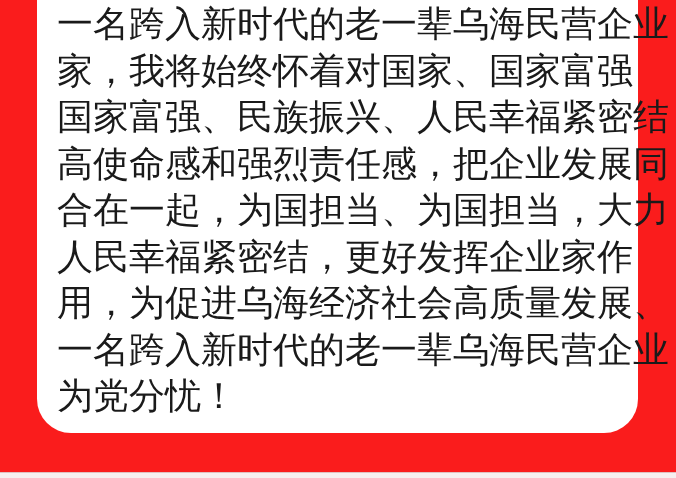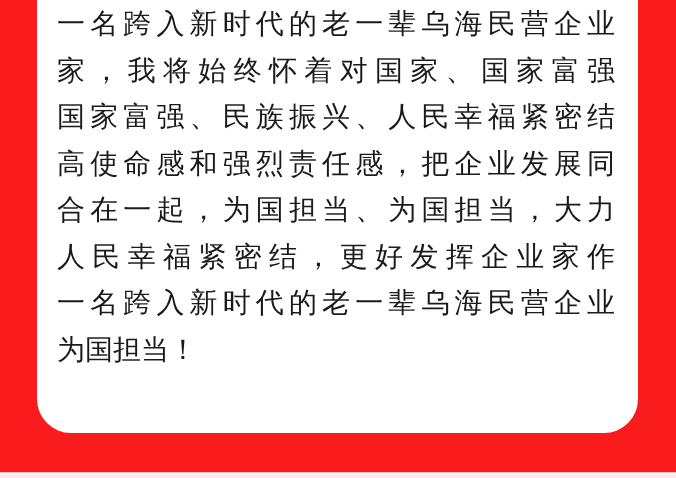--- a/index.html
+++ b/index.html
@@ -26,21 +26,21 @@
     background:var(--card-white);
     border-radius:34px;
   }
   .paragraph{
     position:absolute;
     left:20px;
     top:41px;
     width:558px;
   }
   .text-line{
-    font-size:28px;
+    font-size:36px;
     line-height:46.5px;
     color:var(--text-color);
     white-space:nowrap;
     text-align:justify;
     text-align-last:justify;
     -moz-text-align-last:justify;
   }
   .text-line.last{
     text-align:left;
     text-align-last:left;
@@ -60,18 +60,19 @@
 <body>
 
 <div class="card">
   <div class="paragraph">
     <div class="text-line">一名跨入新时代的老一辈乌海民营企业</div>
     <div class="text-line">家，我将始终怀着对国家、国家富强</div>
     <div class="text-line">国家富强、民族振兴、人民幸福紧密结</div>
     <div class="text-line">高使命感和强烈责任感，把企业发展同</div>
     <div class="text-line">合在一起，为国担当、为国担当，大力</div>
     <div class="text-line">人民幸福紧密结，更好发挥企业家作</div>
+    <div class="text-line">用，为促进乌海经济社会高质量发展、</div>
     <div class="text-line">一名跨入新时代的老一辈乌海民营企业</div>
-    <div class="text-line last">为国担当！</div>
+    <div class="text-line last">为党分忧！</div>
   </div>
 </div>
 
 <div class="bottom-strip"></div>
 
 </body></html>

